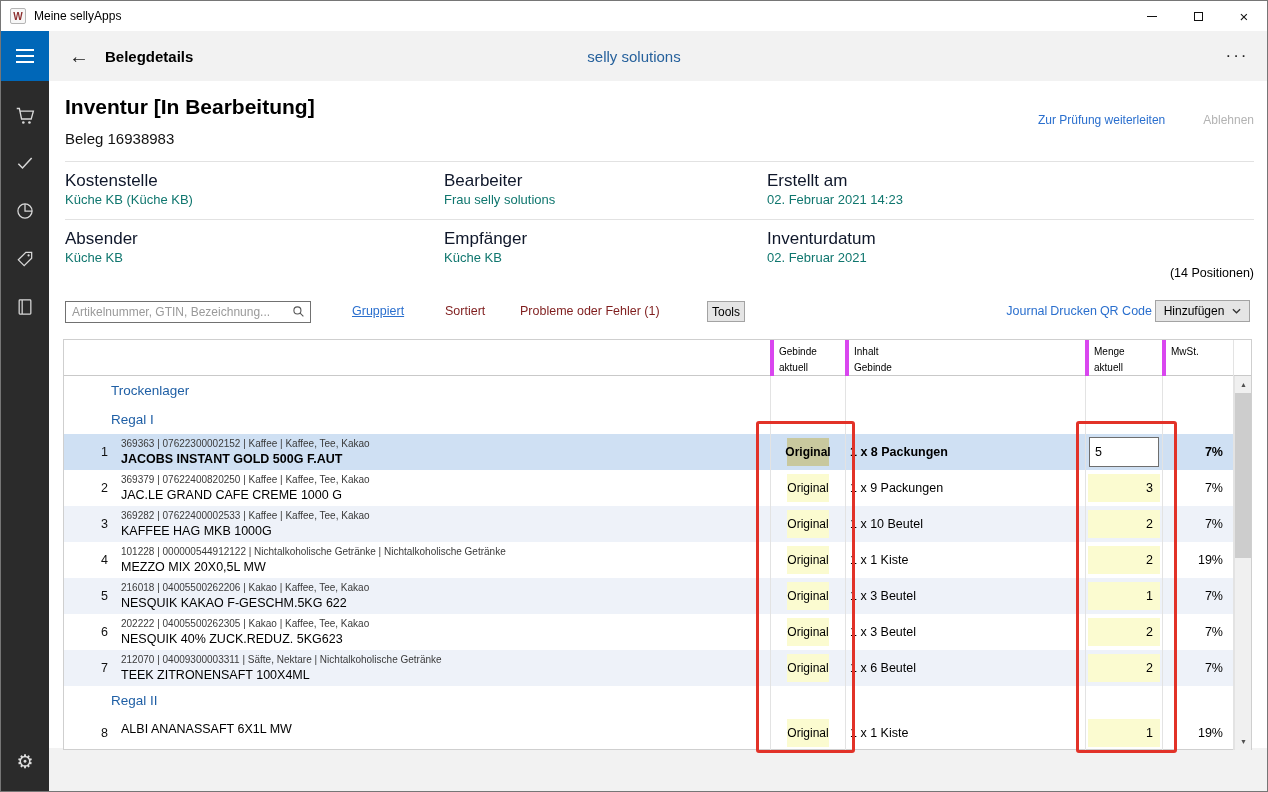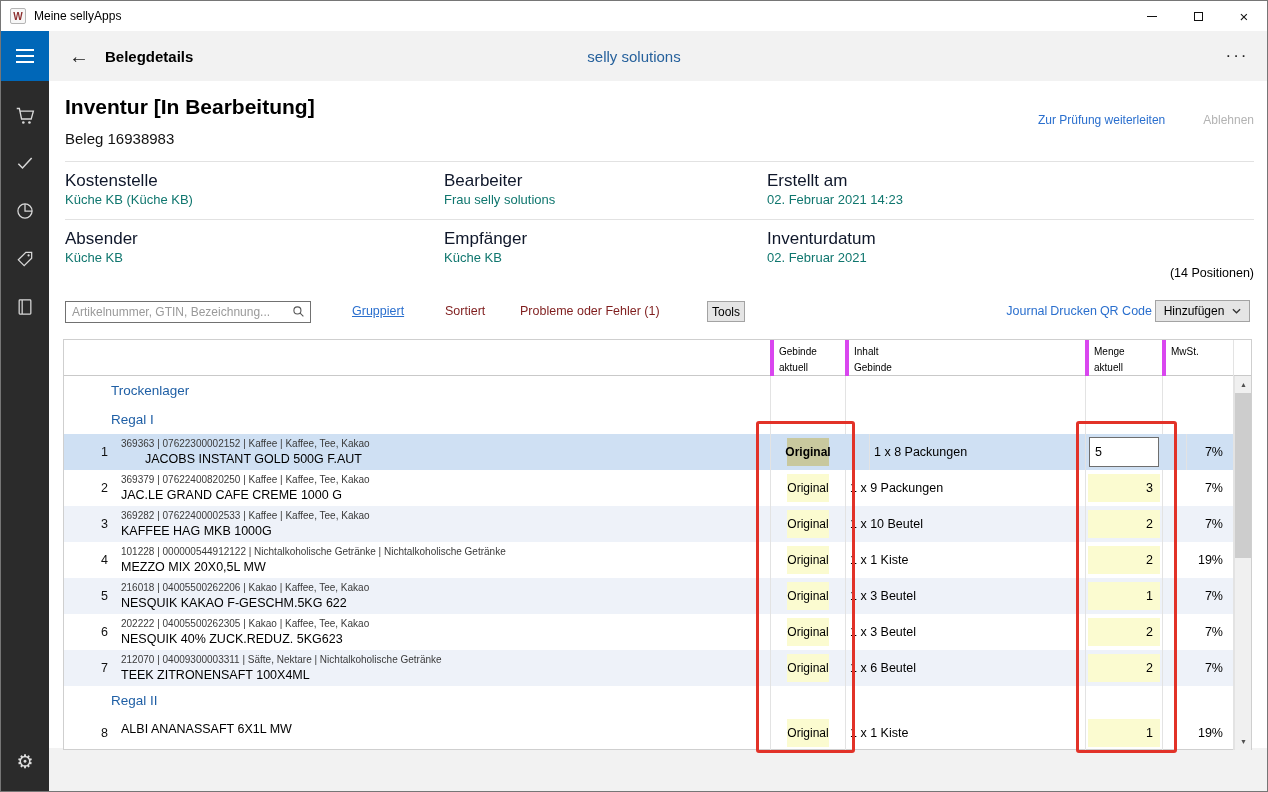--- a/index.html
+++ b/index.html
@@ -108,21 +108,21 @@
   .pname { font-size:12.5px; color:#000; margin-top:3px; white-space:nowrap; }
   .c-geb { padding:4px 16px; }
   .geb-fill { height:100%; background:#fbfbd0; display:flex; align-items:center;
               justify-content:center; font-size:12px; color:#000; }
   .c-inh { display:flex; align-items:center; padding-left:4px; font-size:12.5px; color:#000; }
   .c-men { padding:4px 2px; }
   .men-fill { height:100%; background:#fbfbd0; display:flex; align-items:center;
               justify-content:flex-end; padding-right:7px; font-size:12.5px; color:#000; }
   .c-mwst { display:flex; align-items:center; justify-content:flex-end; padding-right:10px;
             font-size:12.5px; color:#000; }
-  .selected .pname, .selected .c-inh, .selected .c-mwst { font-weight:normal;margin-left:24px; }
+  .selected .pname, .selected .c-inh, .selected .c-mwst { font-weight:bold; }
   .selected .geb-fill { background:#c8c89e; font-weight:bold; }
   .selected .c-men { padding:3px 3px; }
   .menge-input { width:100%; height:100%; border:1px solid #6e6e6e; background:#fff;
                  font-size:12.5px; padding:0 5px; font-family:"Liberation Sans",sans-serif; }
 
   
   .vscroll { position:absolute; right:0; top:0; bottom:0; width:17px; background:#f0f0f0;
              border-left:1px solid #e3e3e3; }
   .sb-arrow { position:absolute; left:0; width:17px; height:17px; display:flex; align-items:center;
               justify-content:center; font-size:7px; color:#505050; }

